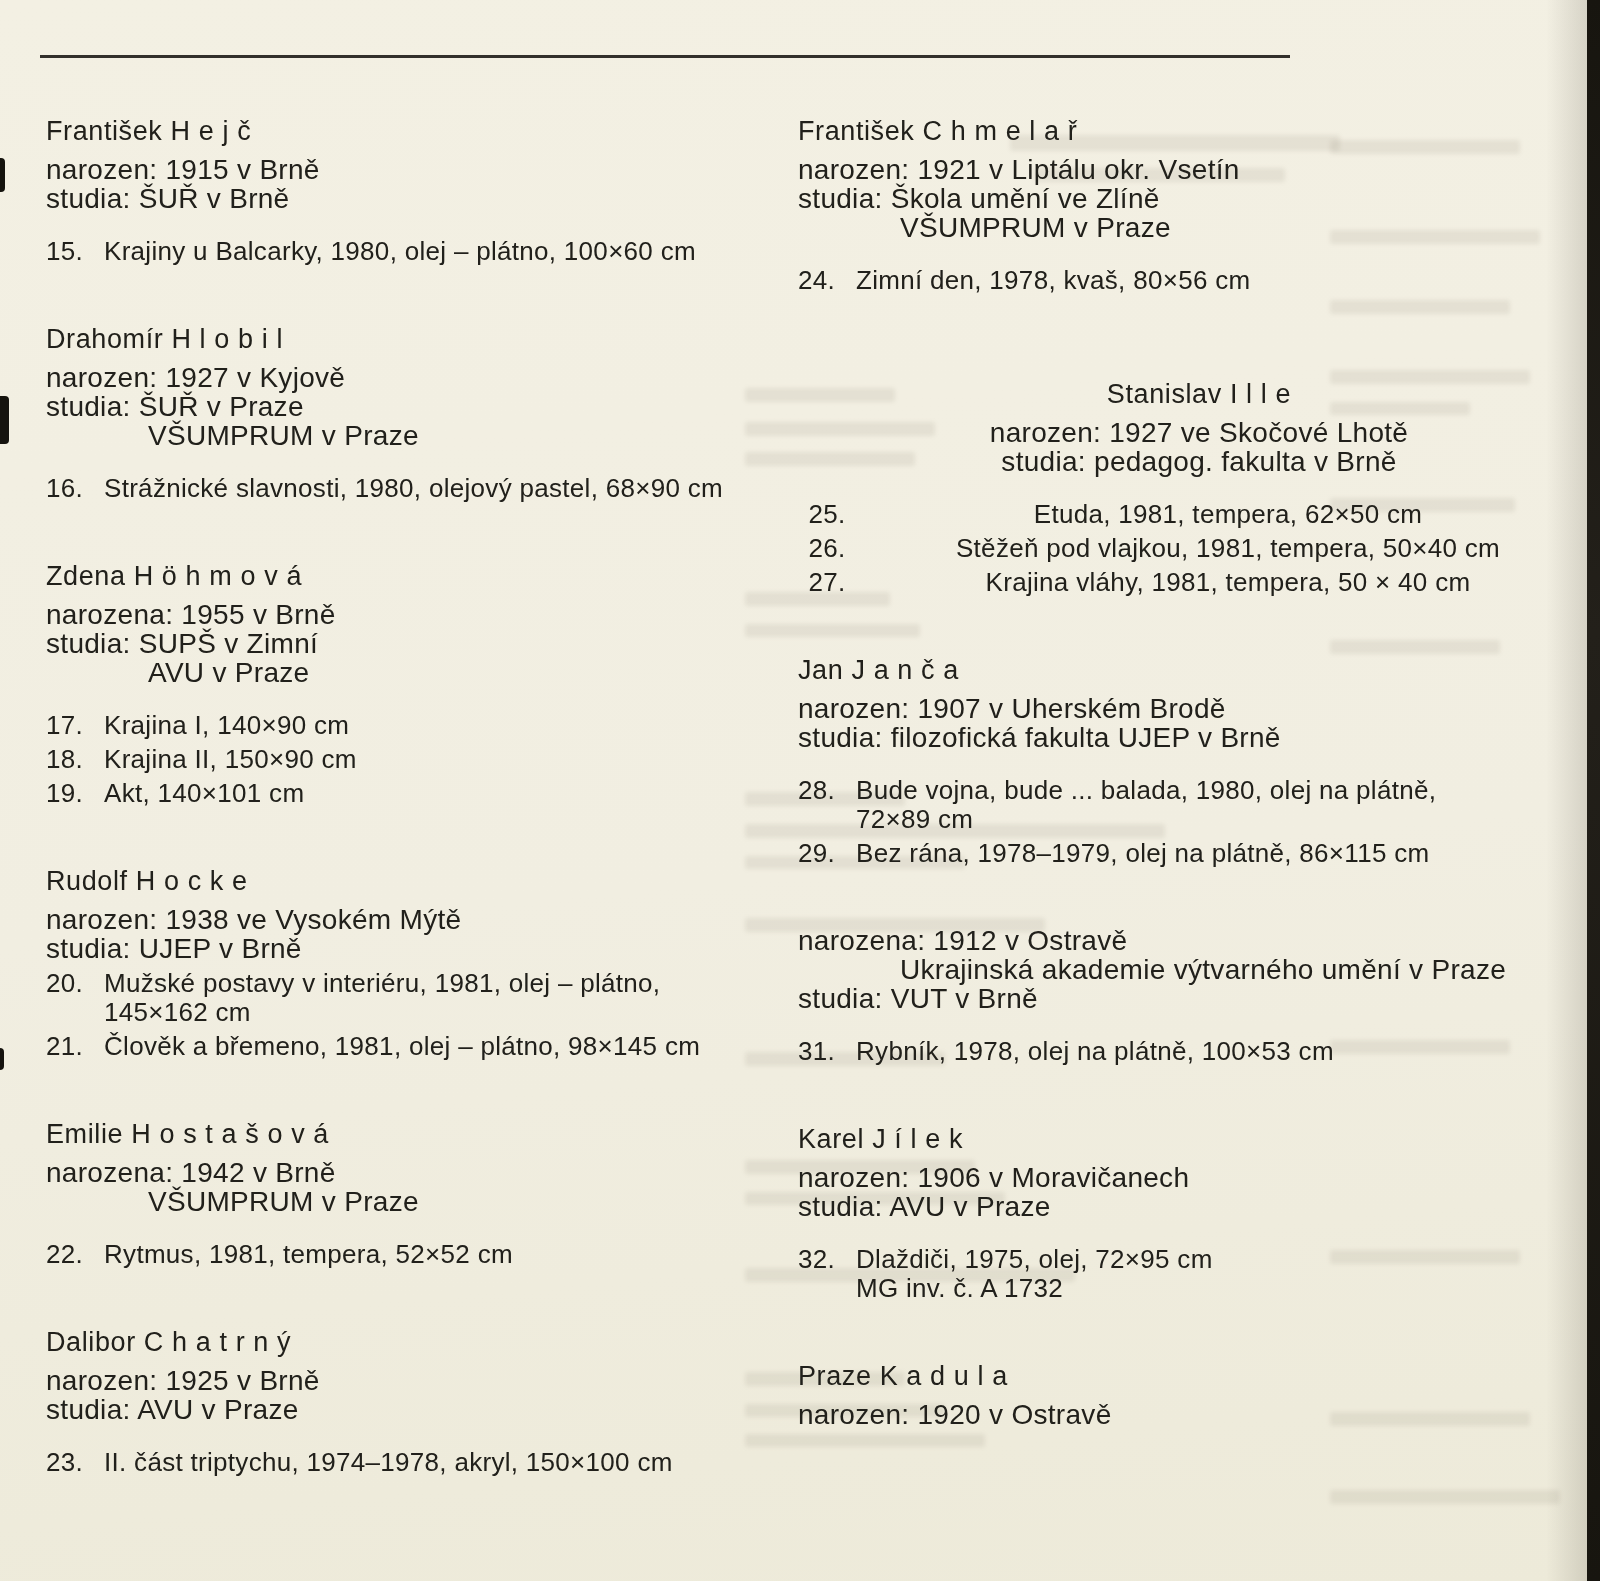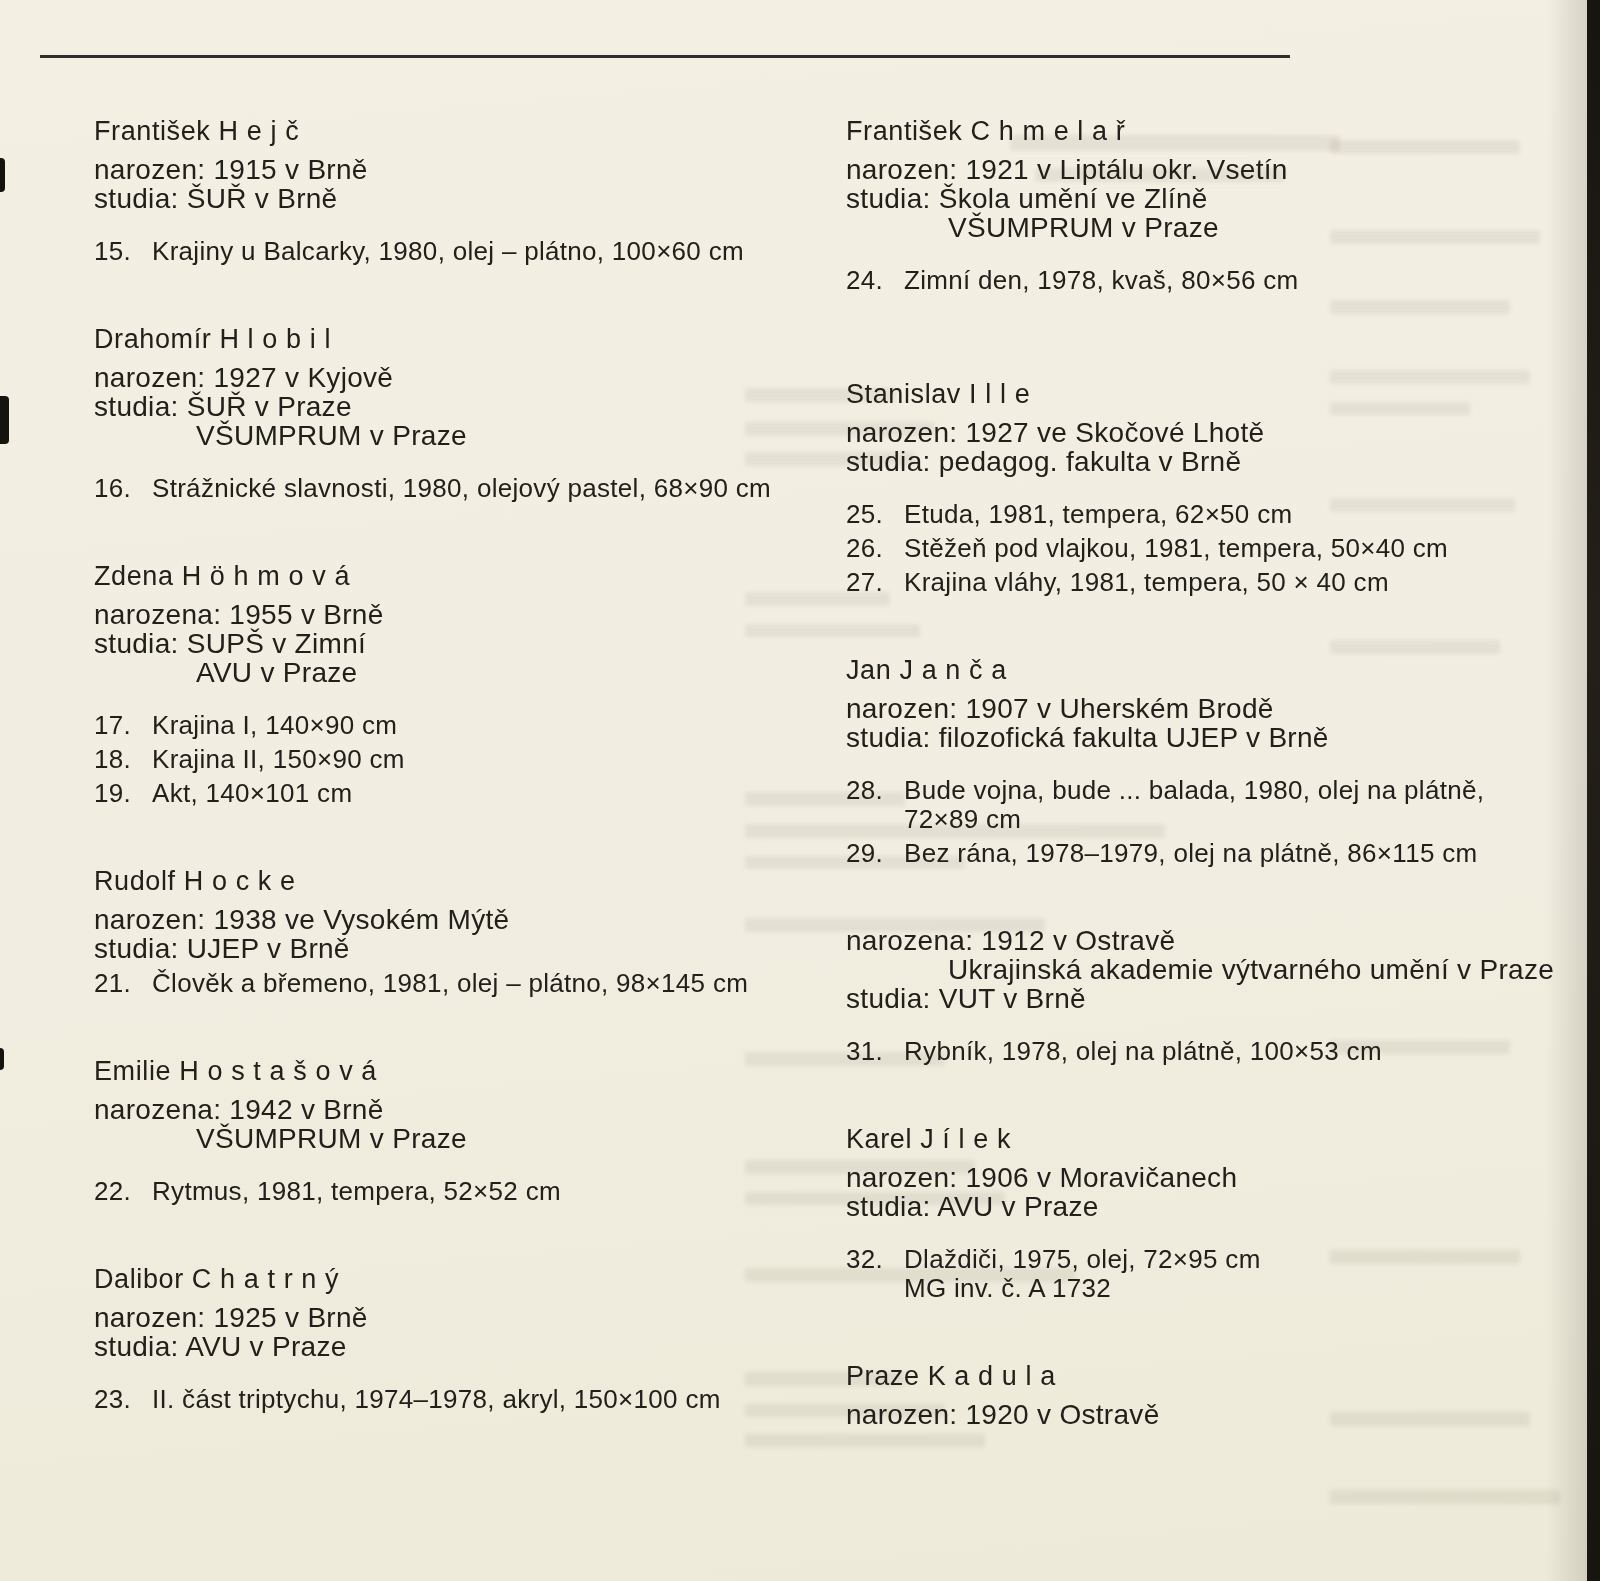--- a/index.html
+++ b/index.html
@@ -17,28 +17,27 @@
     position:absolute;
     top:55px;left:40px;
     width:1250px;height:3px;
     background:#32302b;
   }
   .columns{
     position:absolute;
     top:116px;left:46px;right:0;
     display:flex;
     z-index:2;
-    margin-left:48px;
   }
   .col{box-sizing:border-box;}
   .col-left{width:752px;flex:0 0 752px;}
   .col-right{flex:1 1 auto;}
   .artist-section{margin-top:58px;}
   .artist-section:first-child{margin-top:0;}
-  .artist-section.extra-gap{margin-top:84px;}
+  .artist-section.extra-gap{margin-top:84px;text-align:center;}
   .artist-name{
     font-size:27px;
     line-height:30px;
     font-weight:500;
     letter-spacing:0.6px;
     margin-bottom:9px;
     white-space:nowrap;
   }
   .bio-line{
     font-size:28px;
@@ -193,20 +192,27 @@
           </div>
         </section>
         <section class="artist-section">
           <div class="artist-name">Rudolf  H o c k e</div>
           <div class="bio-block">
             <div class="bio-line">narozen: 1938 ve Vysokém Mýtě</div>
             <div class="bio-line">studia: UJEP v Brně</div>
           </div>
           <div class="works-wrap tight">
             <div class="work">
+              <span class="work-num">20.</span>
+              <div class="work-text">
+                <div>Mužské postavy v interiéru, 1981, olej – plátno,</div>
+                <div>145×162 cm</div>
+              </div>
+            </div>
+            <div class="work">
               <span class="work-num">21.</span>
               <div class="work-text">
                 <div>Člověk a břemeno, 1981, olej – plátno, 98×145 cm</div>
               </div>
             </div>
           </div>
         </section>
         <section class="artist-section">
           <div class="artist-name">Emilie  H o s t a š o v á</div>
           <div class="bio-block">

